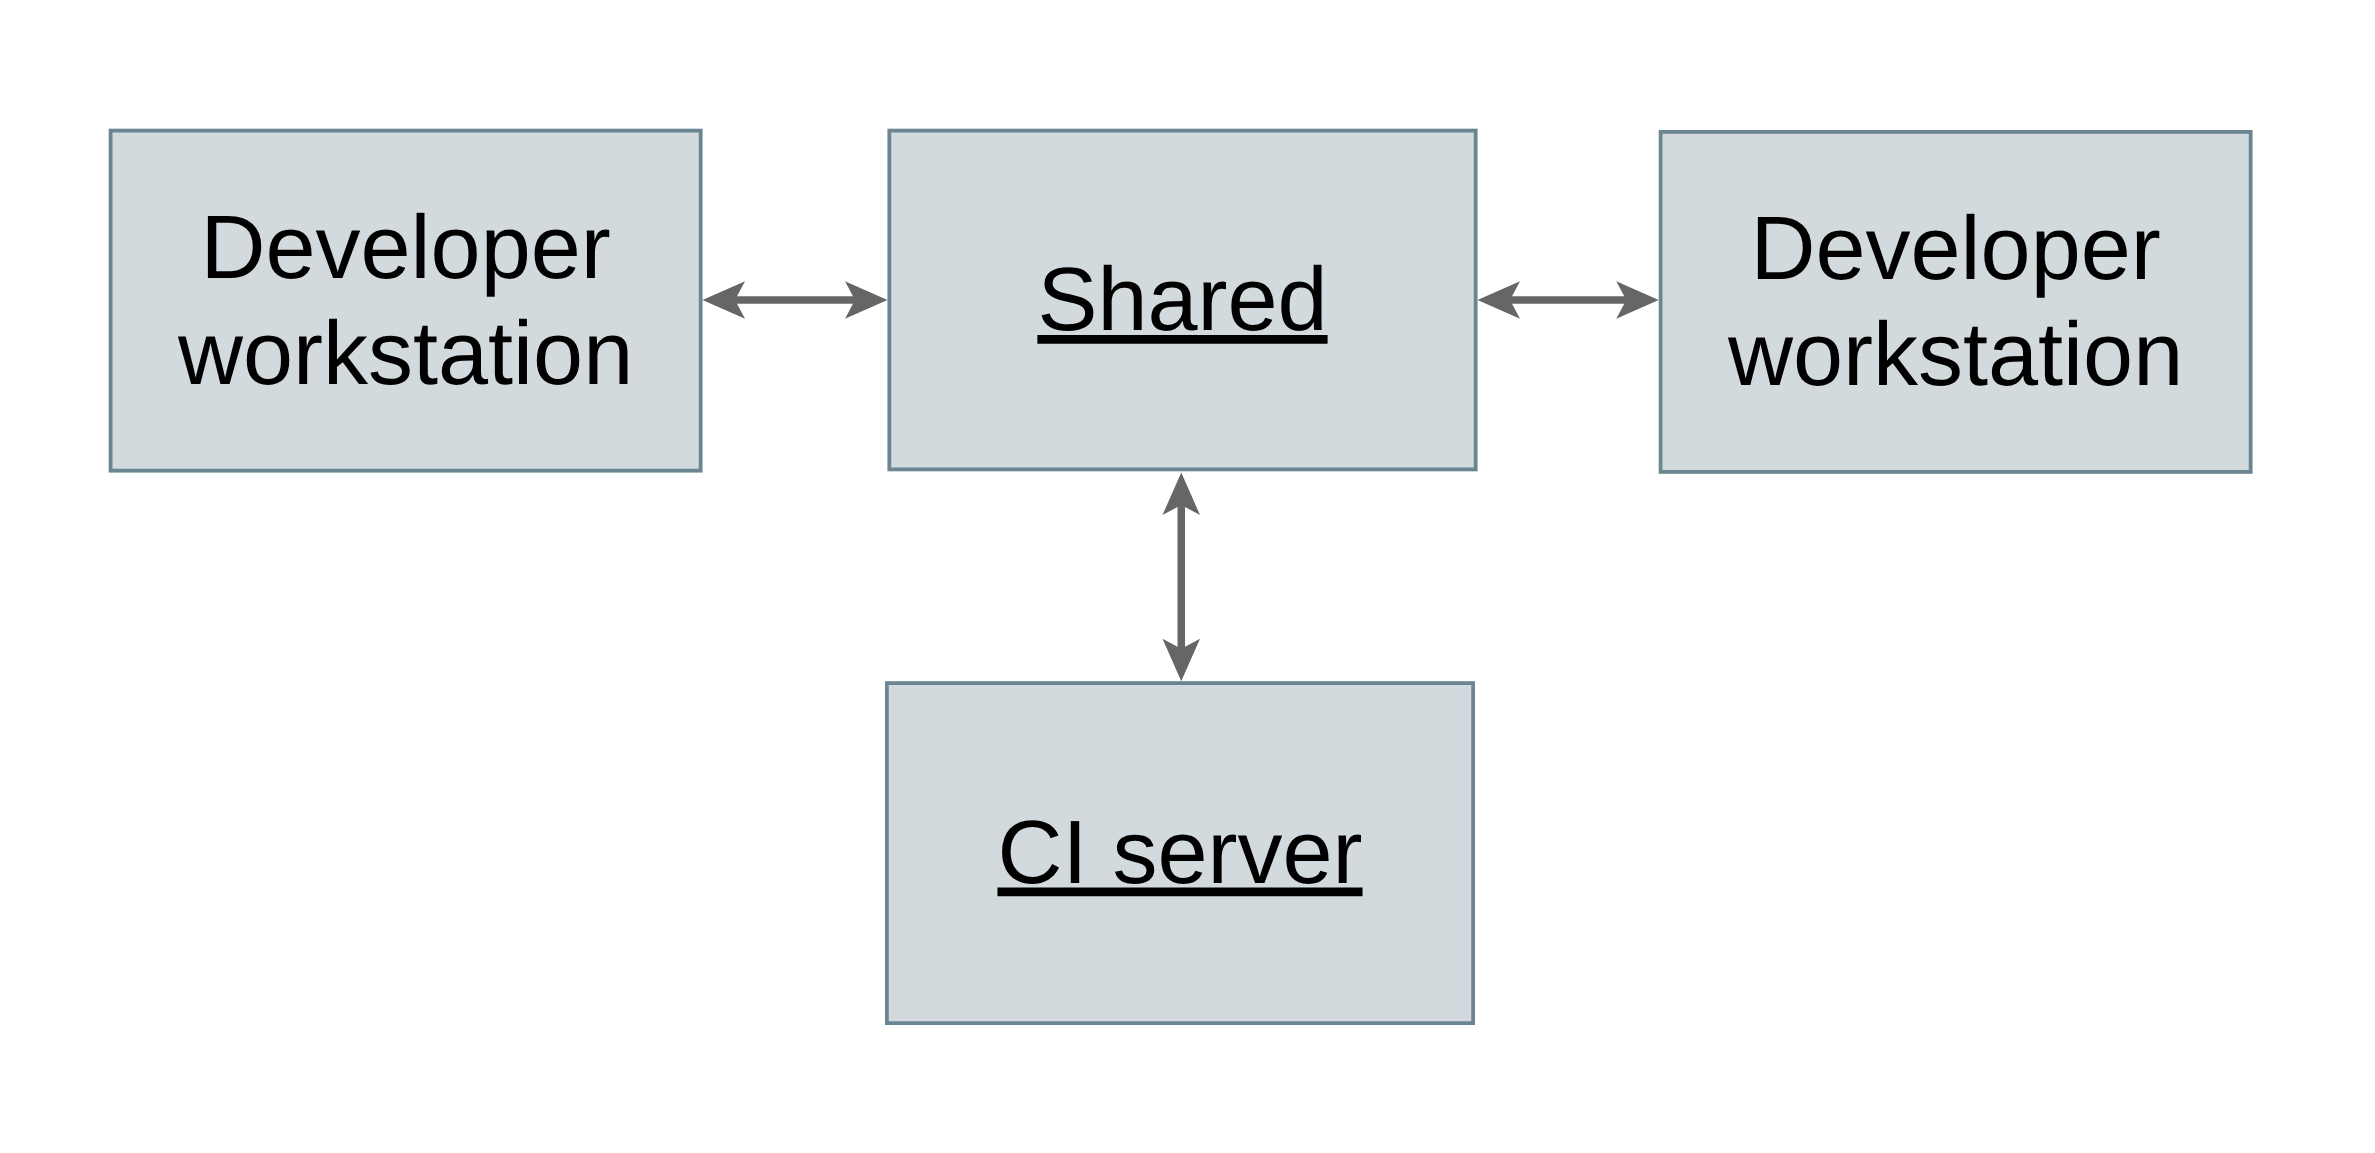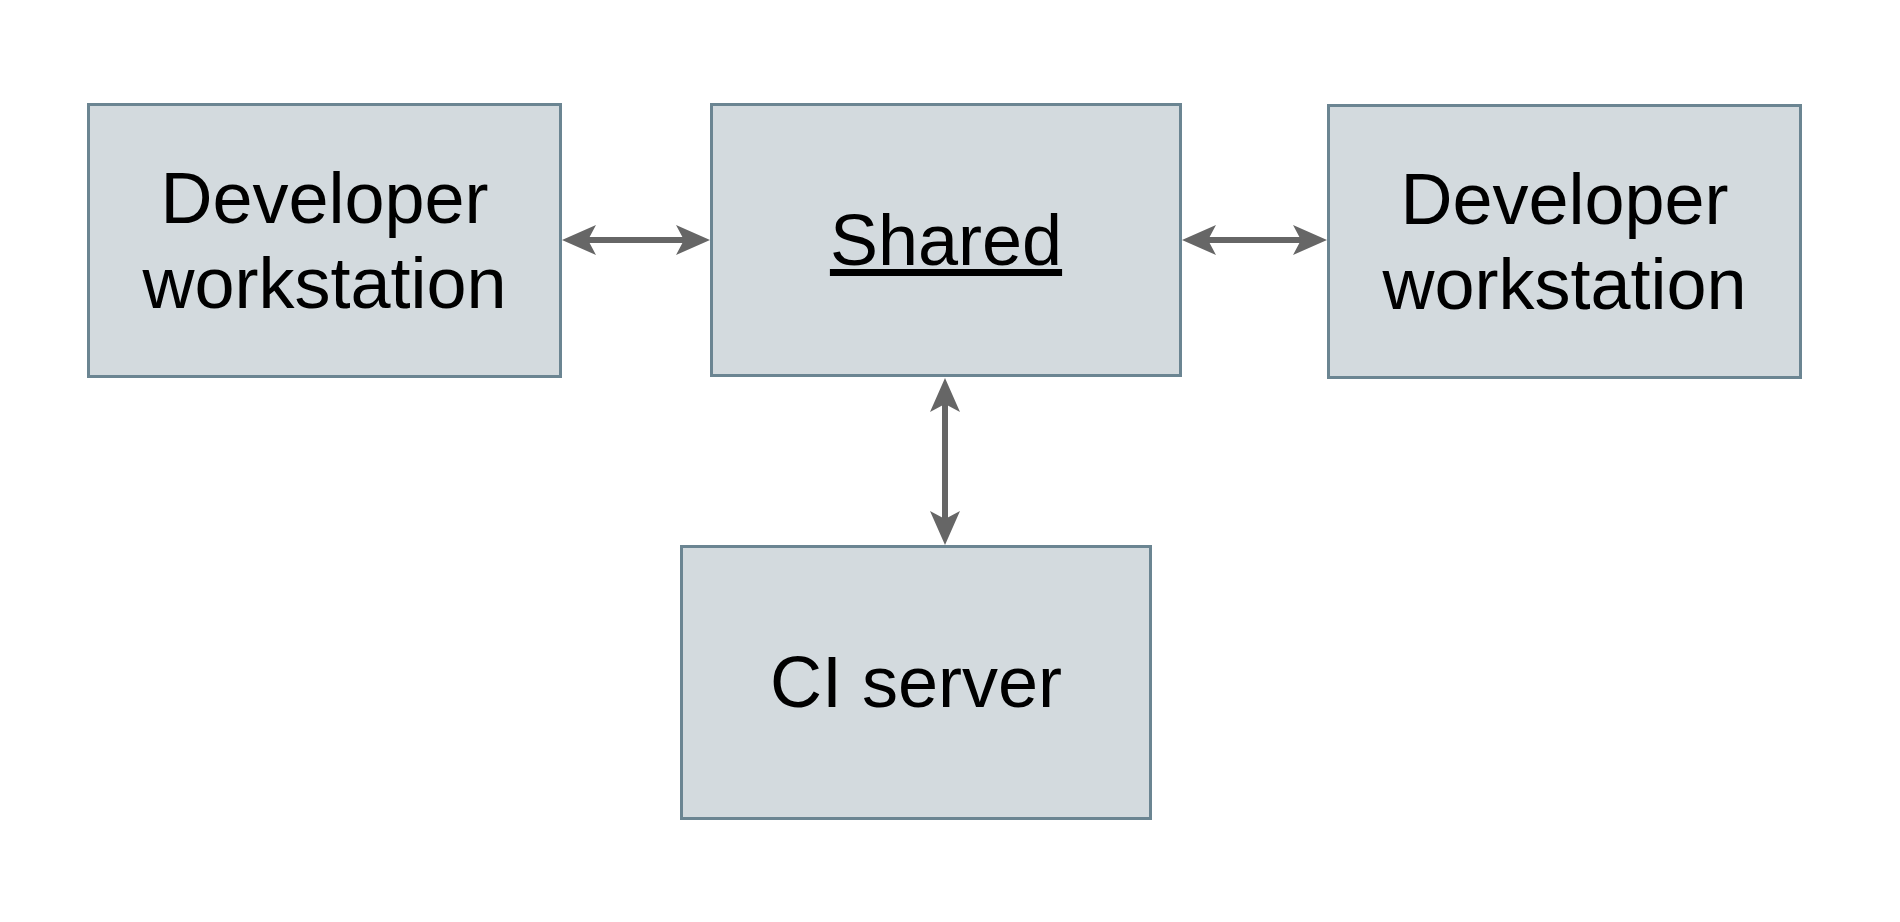--- a/index.html
+++ b/index.html
@@ -32,21 +32,21 @@
     text-align: center;
     font-size: 72px;
     line-height: 1.18;
     color: var(--text);
     font-weight: 400;
   }
   .node .line { display: block; white-space: nowrap; }
   #node-dev-left  { left: 87px;   top: 103px; width: 475px; height: 275px; }
   #node-cache     { left: 710px;  top: 103px; width: 472px; height: 274px; text-decoration: underline; }
   #node-dev-right { left: 1327px; top: 104px; width: 475px; height: 275px; }
-  #node-ci        { left: 680px;  top: 545px; width: 472px; height: 275px; }
+  #node-ci        { left: 708px;  top: 545px; width: 472px; height: 275px; text-decoration: underline; }
   svg.connectors {
     position: absolute;
     left: 0; top: 0;
     width: 1900px; height: 922px;
     pointer-events: none;
   }
   svg.connectors polygon { fill: var(--arrow); stroke: none; }
   svg.connectors line { stroke: var(--arrow); stroke-width: 6; }
 </style>
 </head>

